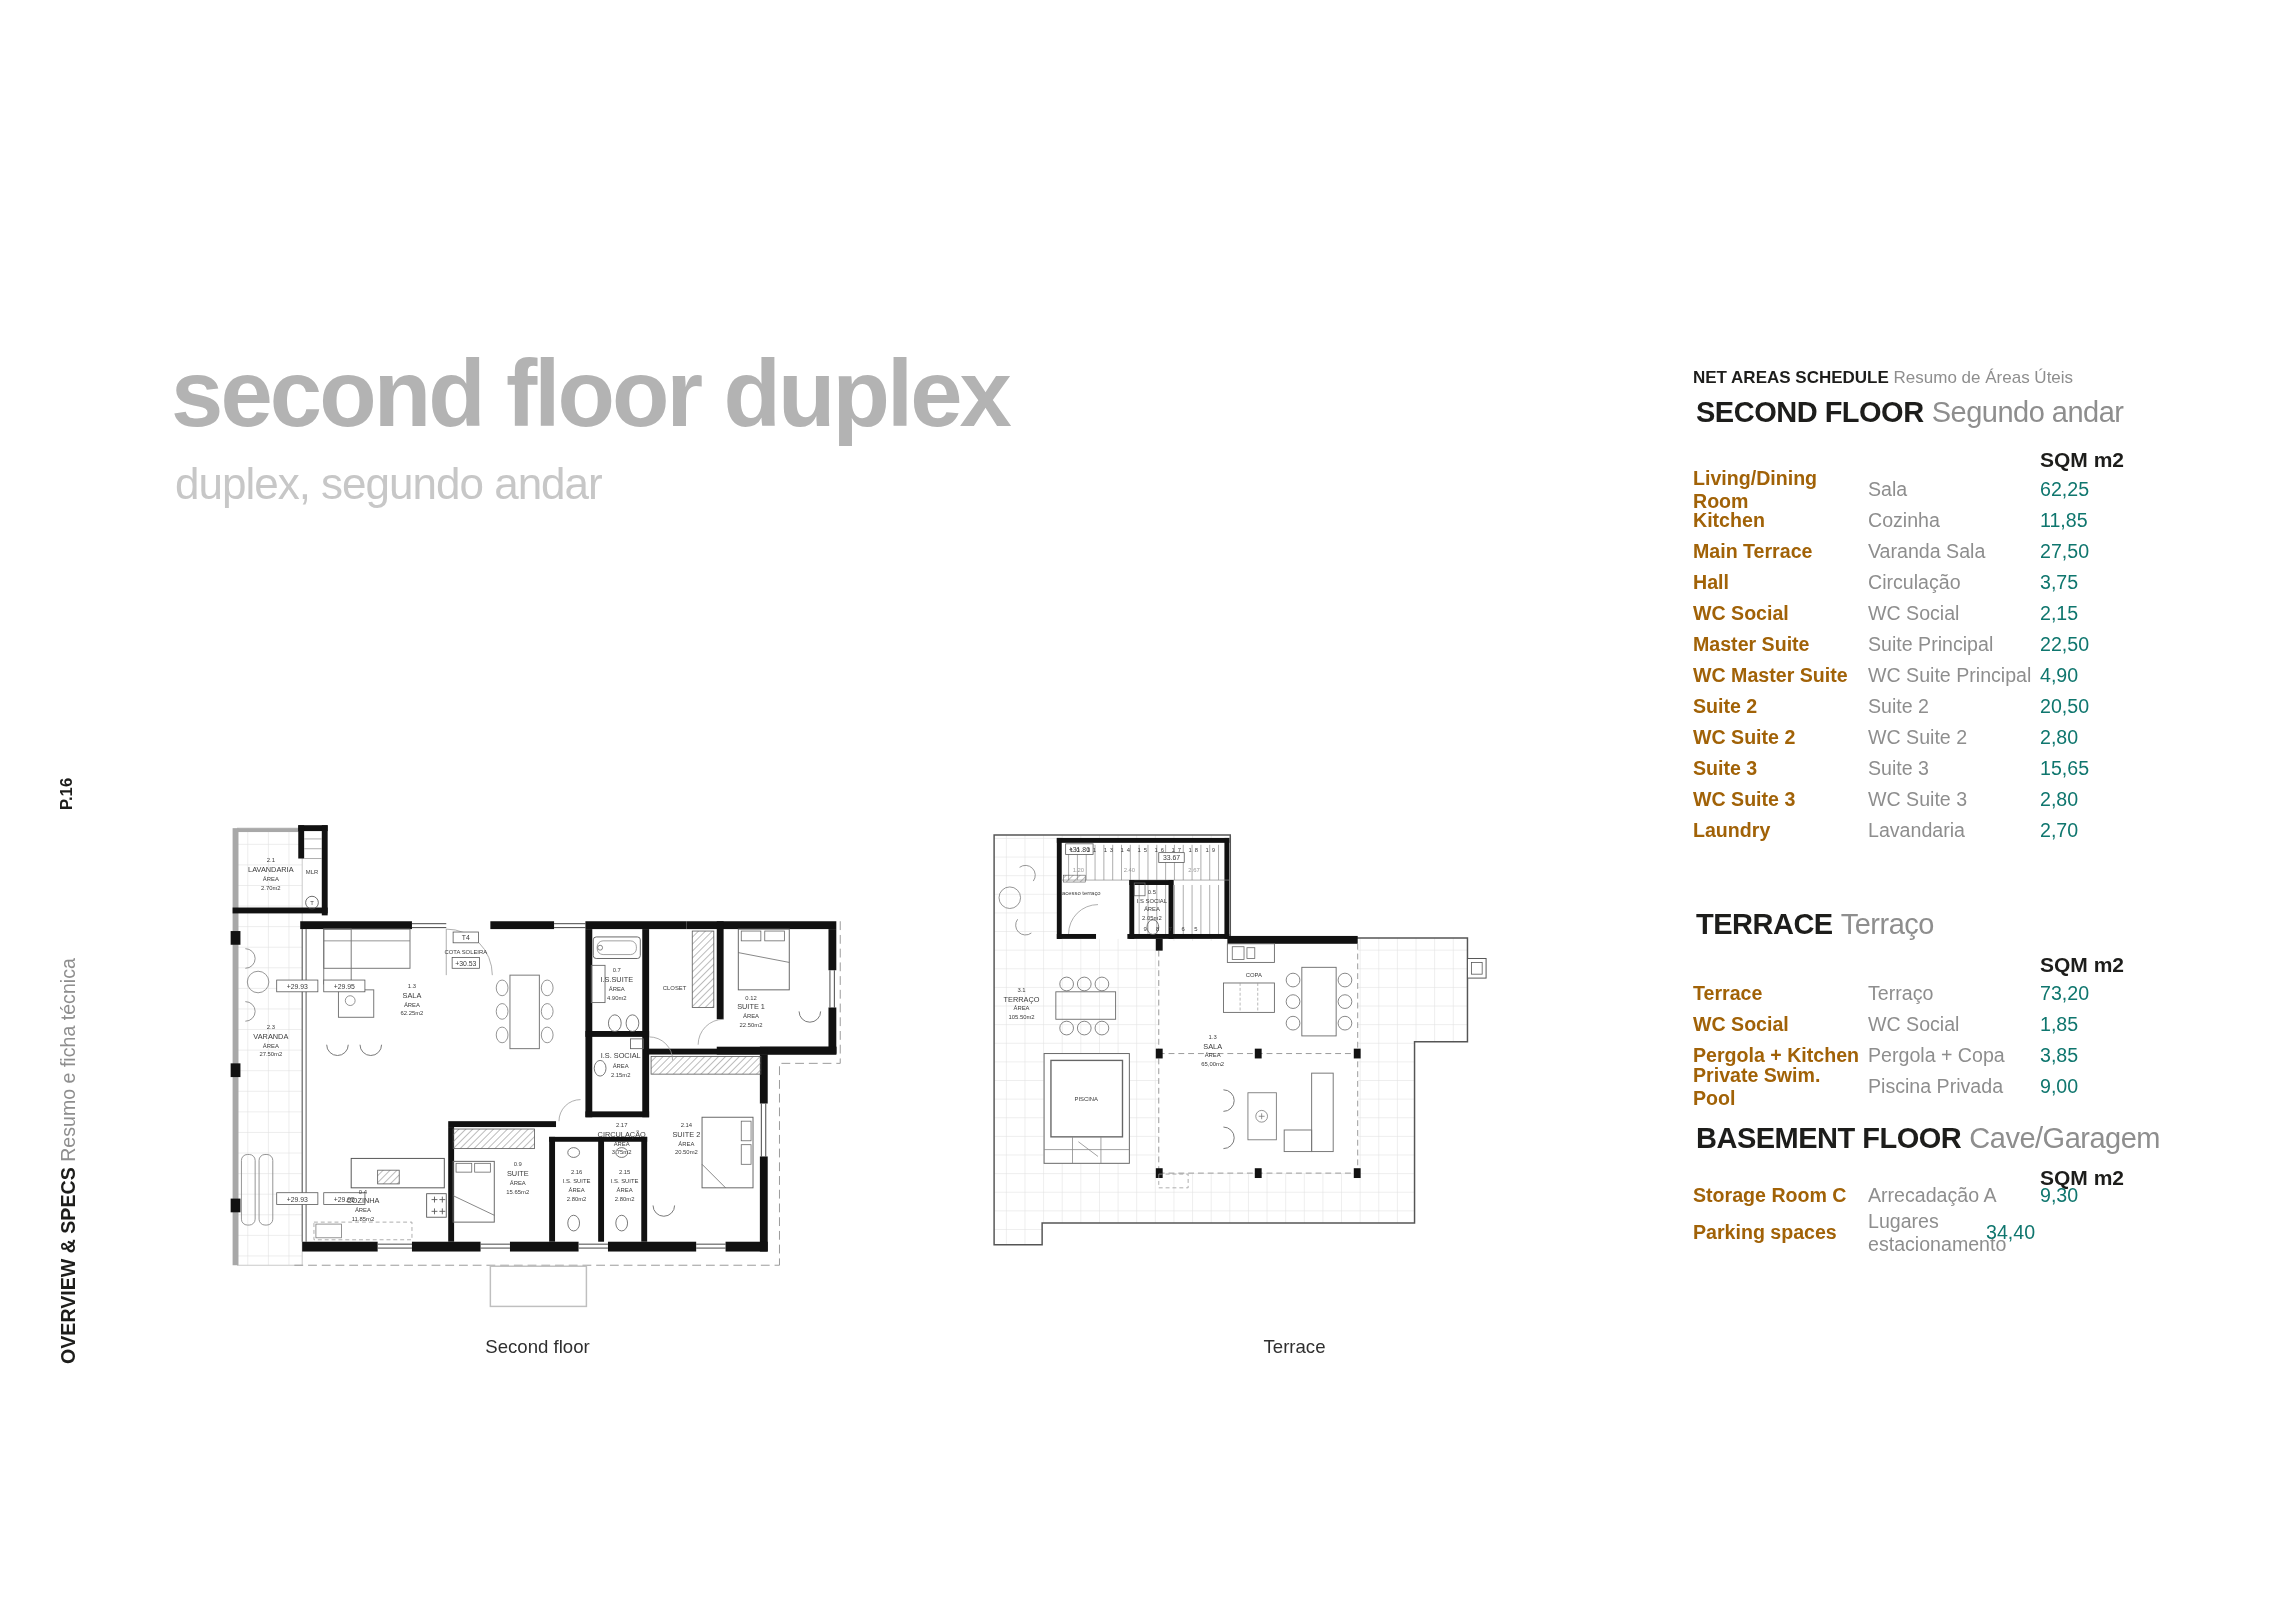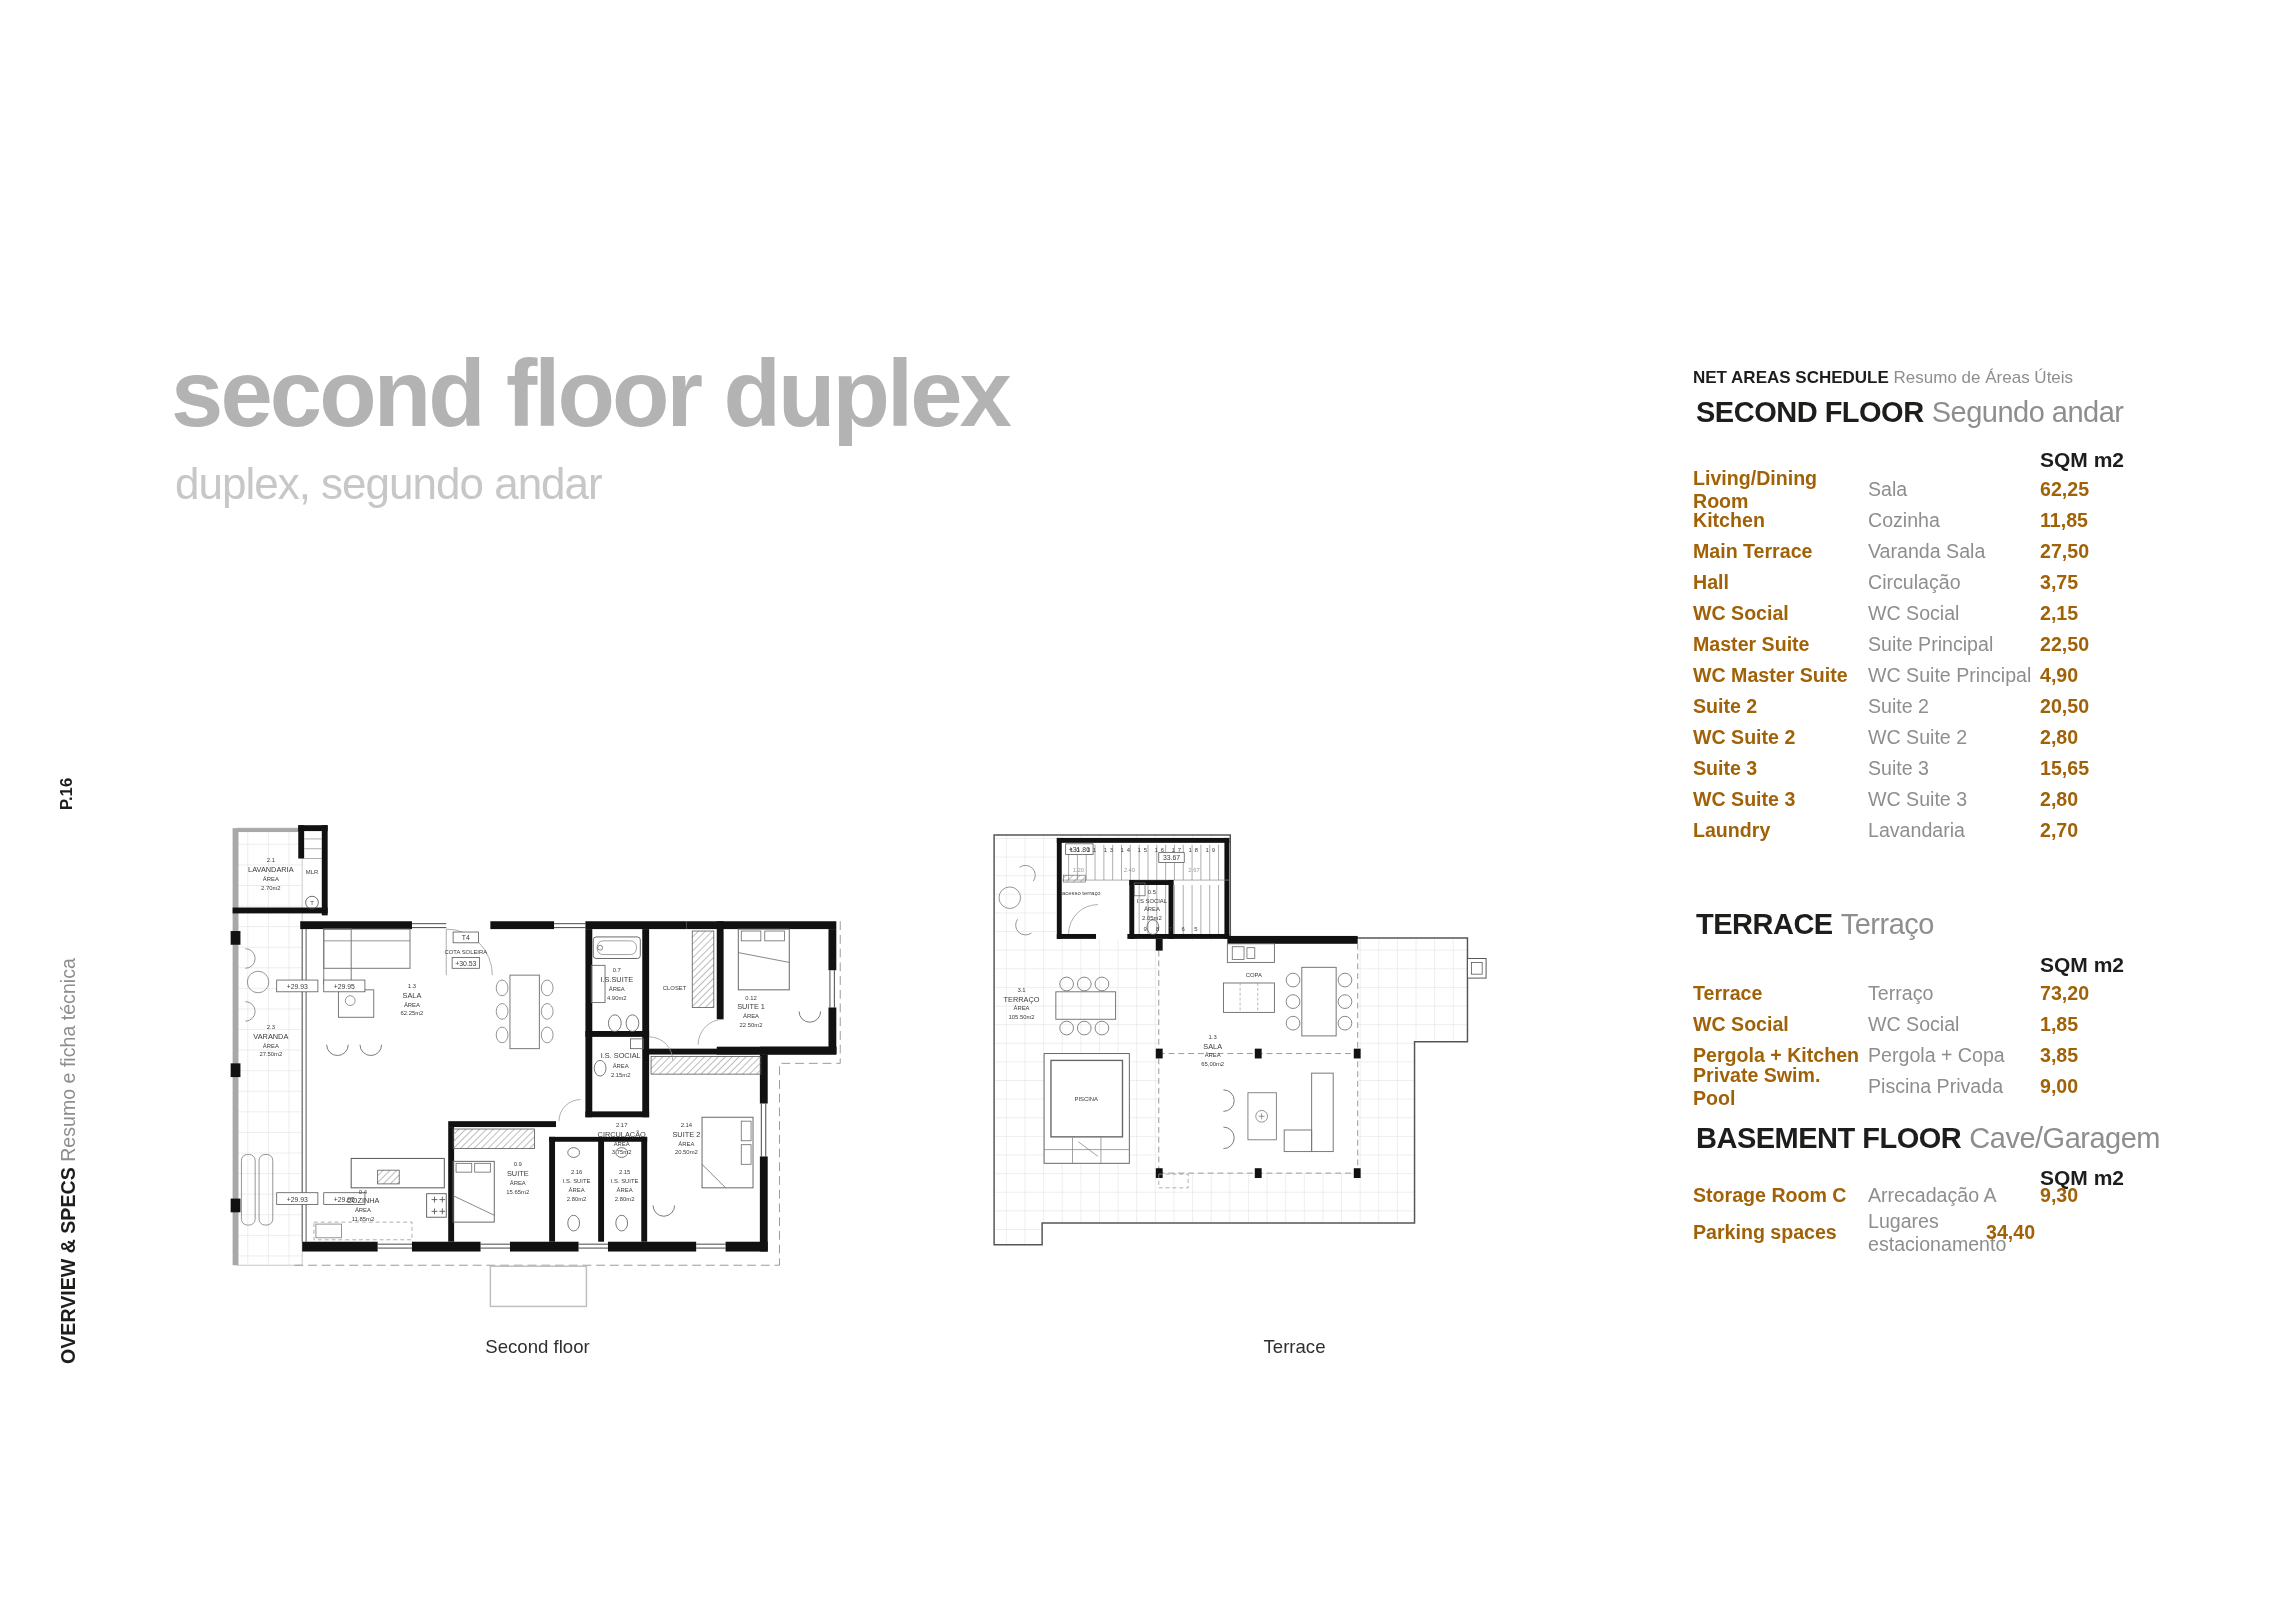--- a/index.html
+++ b/index.html
@@ -21,21 +21,21 @@
   .panel-head .en{font-weight:bold;color:#1d1d1b;}
   .panel-head .pt{font-weight:400;color:#8e8e8e;}
   .sec-title{position:absolute;left:1696px;font-size:29px;}
   .sec-title .en{font-weight:bold;color:#1d1d1b;letter-spacing:-0.5px;}
   .sec-title .pt{font-weight:400;color:#8e8e8e;letter-spacing:-0.5px;}
   .sqmhead{position:absolute;left:2040px;font-size:21px;font-weight:bold;color:#1d1d1b;}
   .rows{position:absolute;left:1693px;width:421px;}
   .row{display:flex;align-items:center;height:31px;font-size:19.6px;}
   .row .c1{width:175px;font-weight:600;color:#a16207;}
   .row .c2{width:172px;font-weight:400;color:#8e8e8e;}
-  .row .c3{flex:1;font-weight:700;color:#a16207;}
+  .row .c3{flex:1;font-weight:400;color:#0f766e;}
   .row.tall{height:43px;}
   .row.tall .c2{line-height:1.15;}
   
   .caption{position:absolute;width:255px;text-align:center;font-size:18.6px;color:#2f2f2f;}
   svg{position:absolute;left:0;top:0;}
   svg text{font-family:"Liberation Sans", sans-serif;fill:#3a3a3a;}
   .lbl{font-size:7.5px;}
   .num{font-size:6px;}
   .tiny{font-size:6px;}
   .dim{font-size:6px;fill:#999;}

